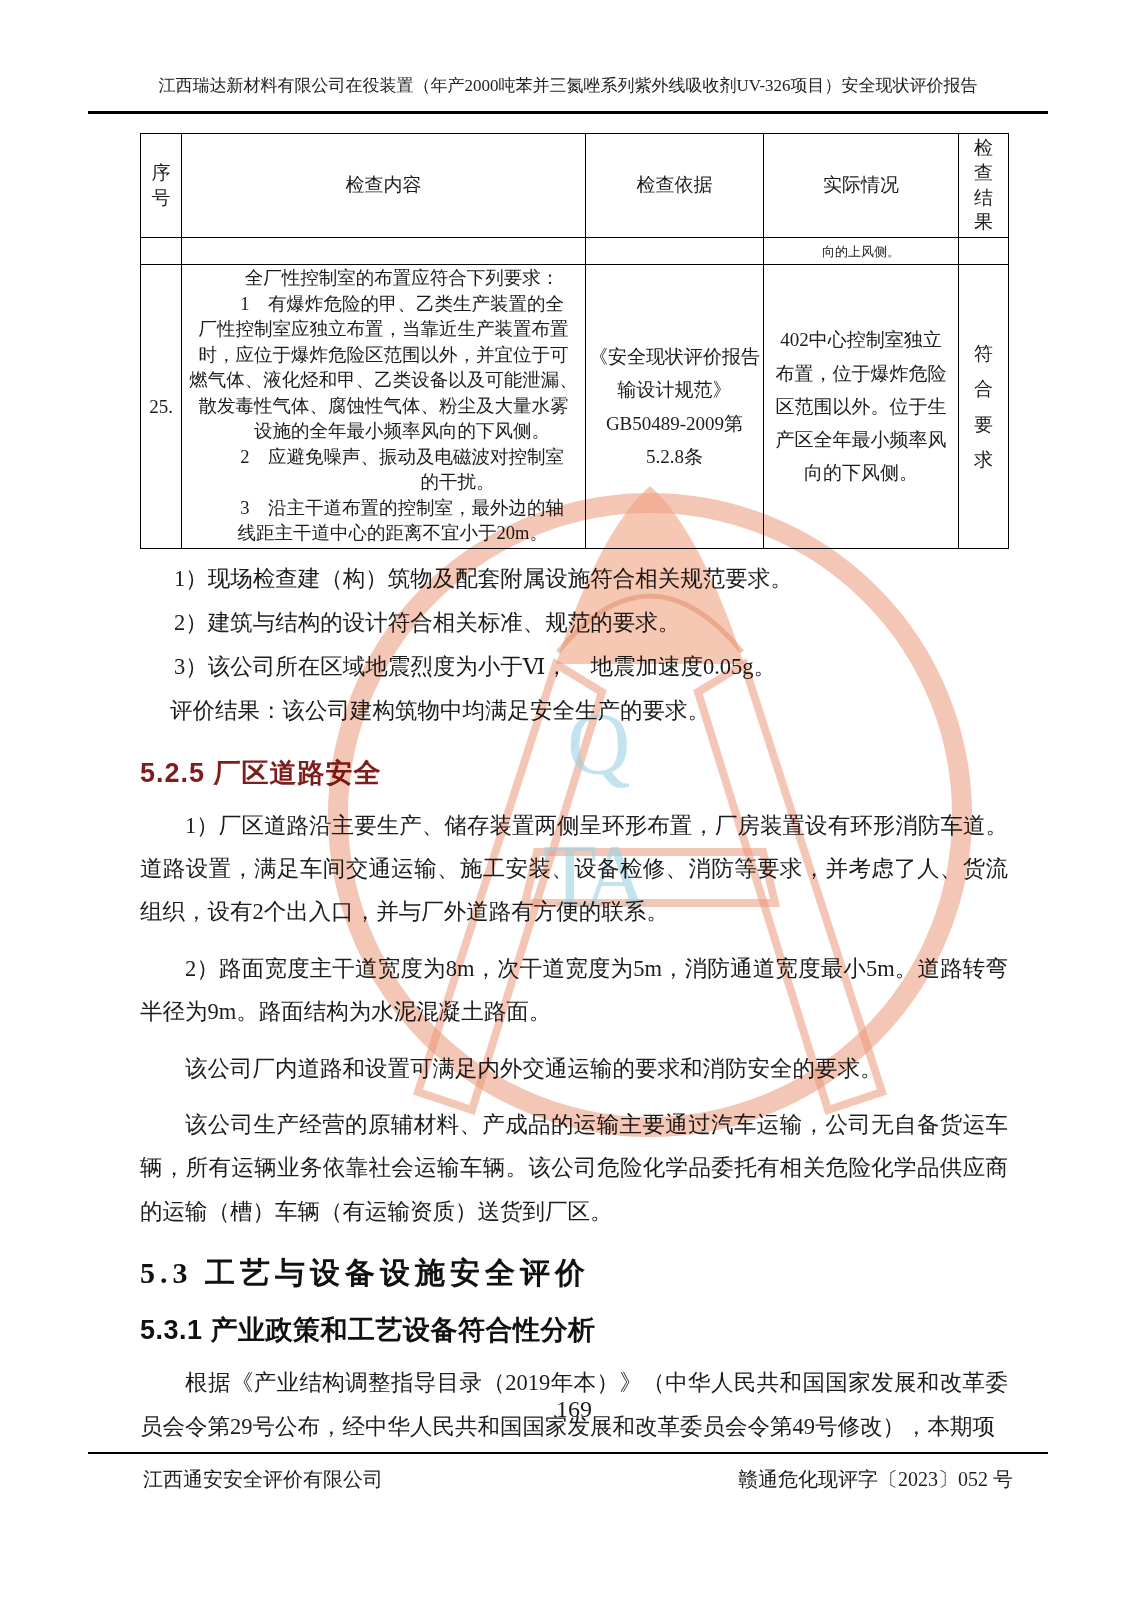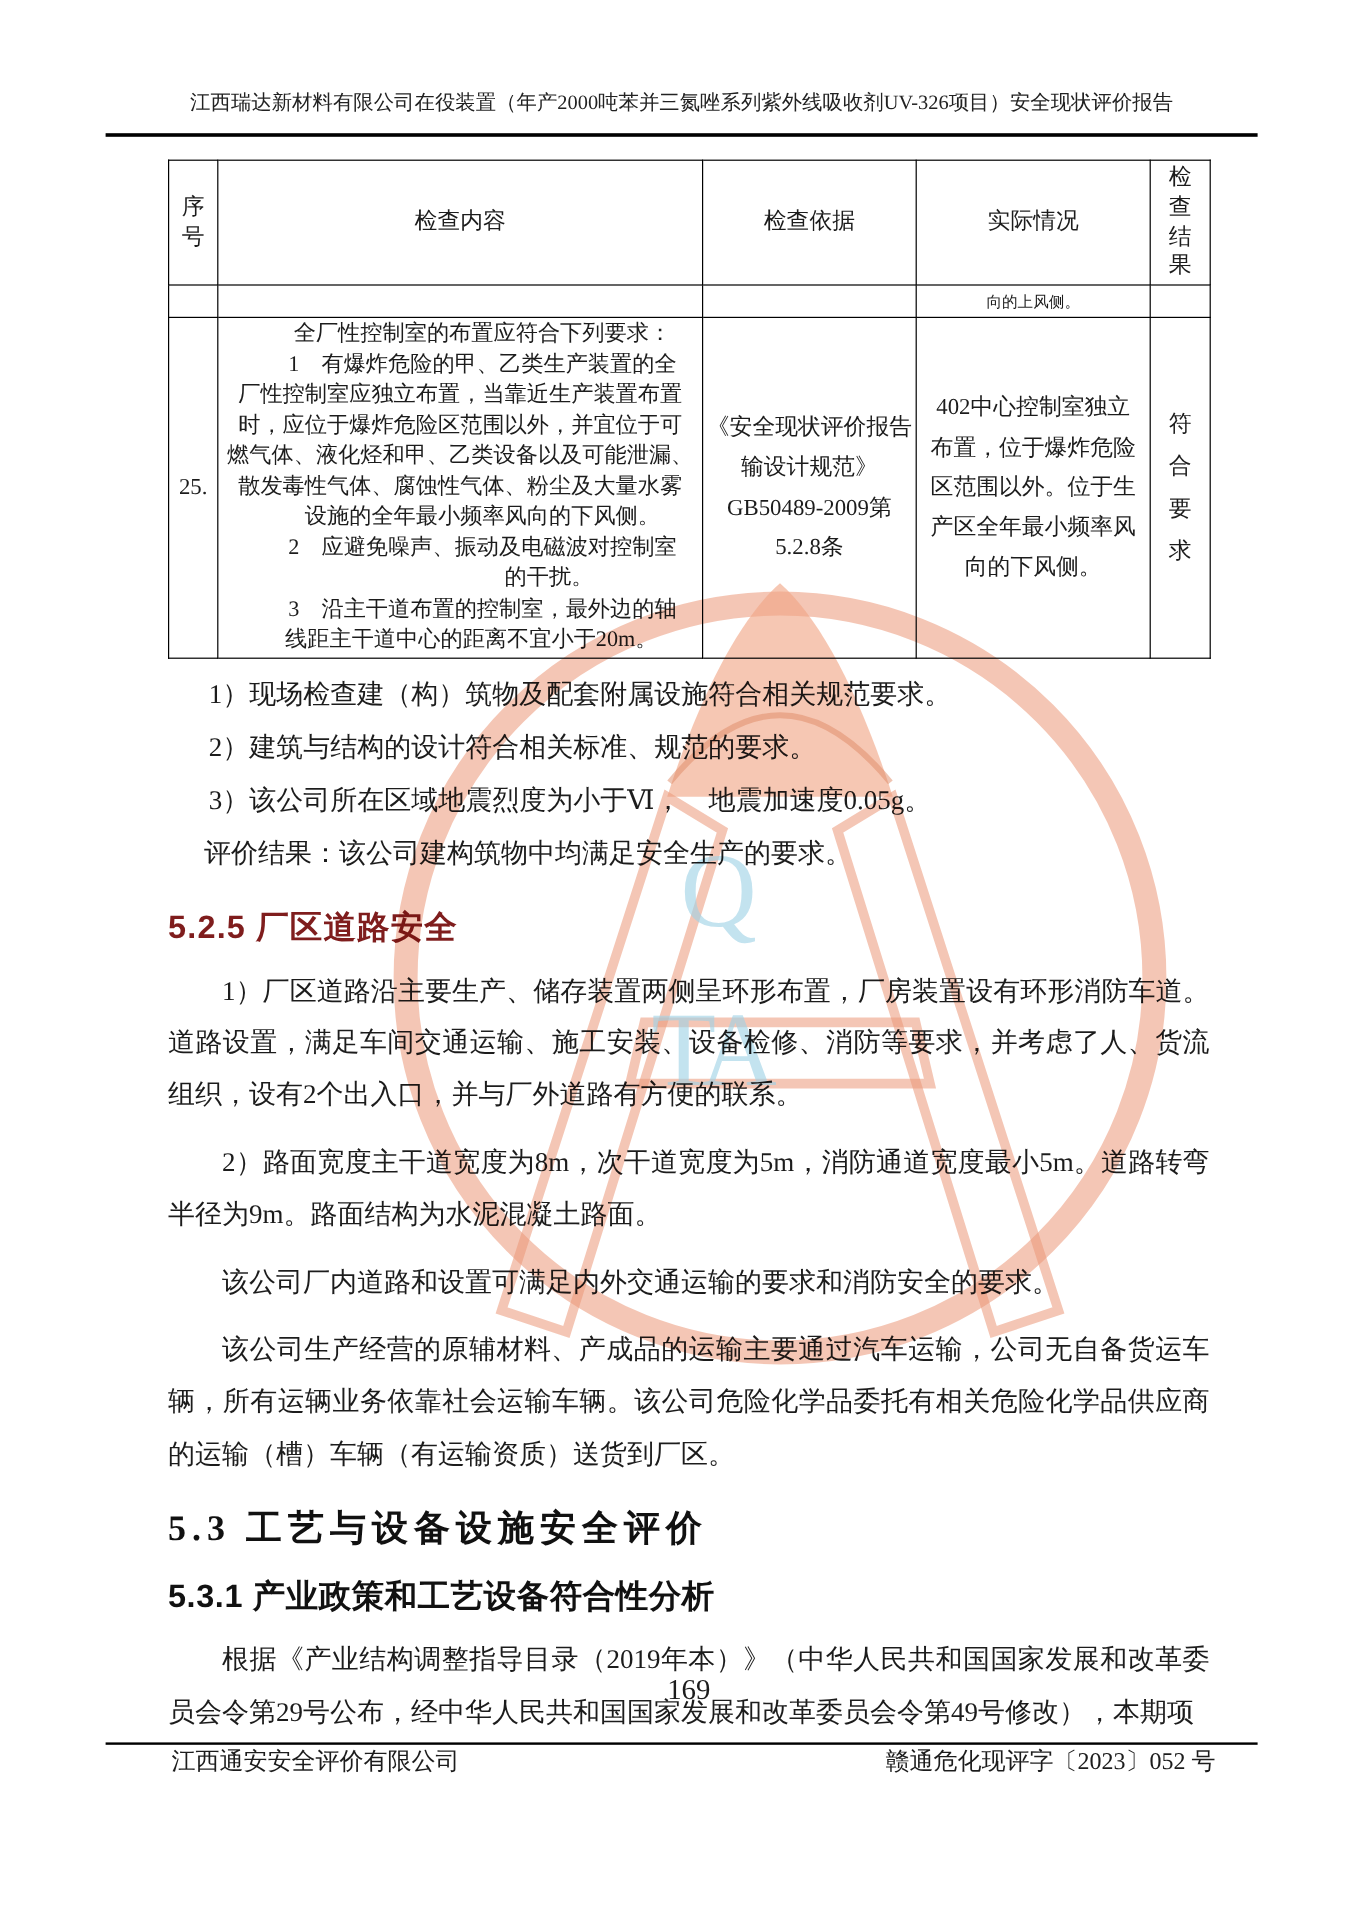--- a/index.html
+++ b/index.html
@@ -58,21 +58,21 @@
     font-size:22.5px;line-height:1.93;text-align:justify;
     text-indent:2em;margin:13px 0 13px 0;
   }
   
   .page-number{
     position:absolute;left:140px;width:868px;top:1396px;
     text-align:center;font-size:24px;
   }
   .page-footer{
     position:absolute;left:88px;right:83px;top:1452px;
-    border-top:2px solid #000;
+    border-top:2px solid #000;padding-top:12px;
     display:flex;justify-content:space-between;
     font-size:20px;
     gap:28px;
   }
   .footer-left{margin-left:55px;}
   .footer-right{margin-right:35px;}
   
   .watermark-layer{
     position:absolute;left:0;top:0;width:1131px;height:1600px;
     pointer-events:none;mix-blend-mode:multiply;z-index:30;

